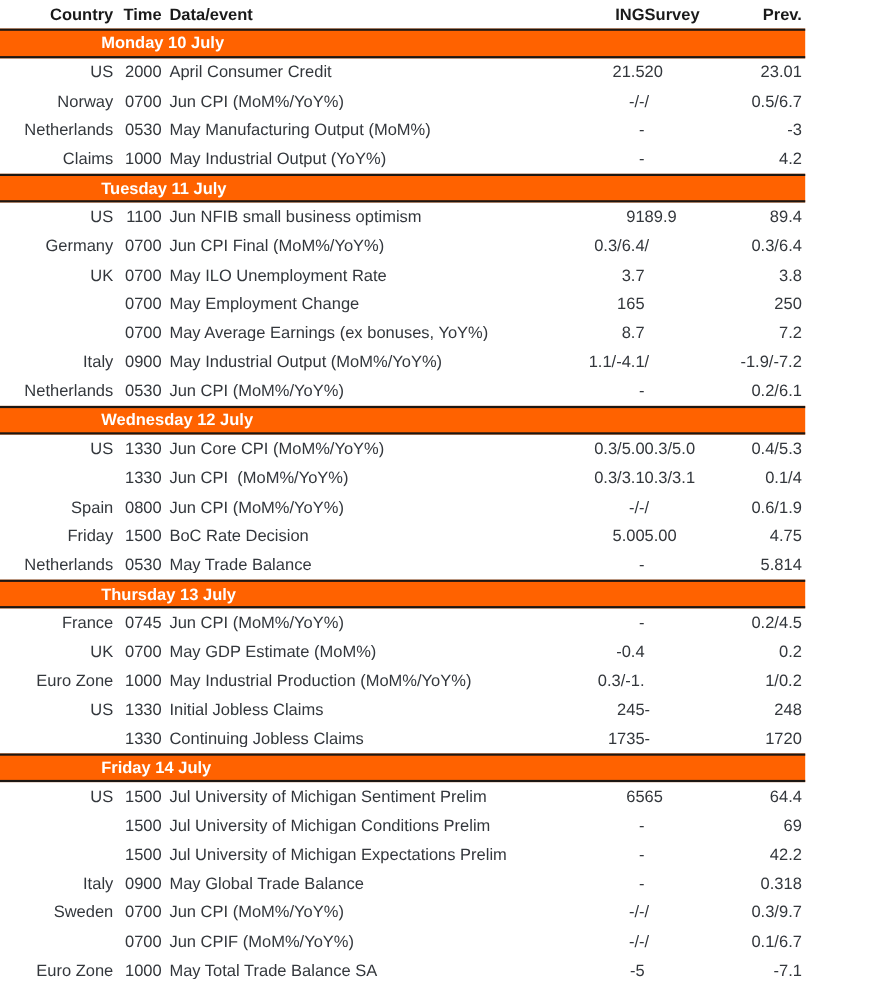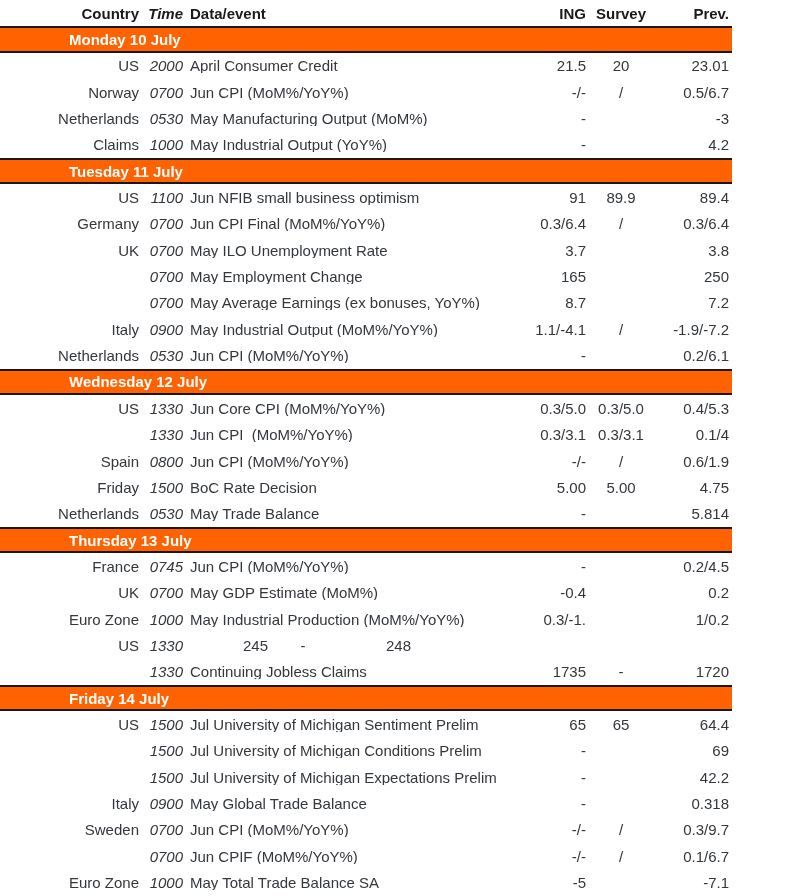--- a/index.html
+++ b/index.html
@@ -18,35 +18,35 @@
     display: flex;
     height: 26.35px;
     align-items: center;
     line-height: 1;
   }
   .header-row {
     font-weight: bold;
     color: var(--header-text, #1a1a1a);
   }
   
-  .c-country { width: 103px; text-align: right; white-space: nowrap; margin-left: 36px; }
-  .c-time    { width: 44px;  text-align: right; white-space: nowrap; font-style: italic; }
+  .c-country { width: 103px; text-align: right; white-space: nowrap; }
+  .c-time    { width: 44px;  text-align: right; white-space: nowrap; }
   .c-event   { flex: 1; padding-left: 7px; white-space: pre; overflow: hidden; }
   .c-ing     { width: 85px;  text-align: right; white-space: nowrap; }
-  .c-survey  { width: 70px;  text-align: center; white-space: nowrap; }
+  .c-survey  { width: 70px;  text-align: left; white-space: nowrap; }
   .c-prev    { width: 76px;  text-align: right; white-space: nowrap; padding-right: 3px; }
   
   .day-banner {
     height: 26.35px;
     background: var(--accent, #FF6200);
     border-top: 2px solid var(--banner-border, #1c1713);
     border-bottom: 2px solid var(--banner-border, #1c1713);
     display: flex;
     align-items: center;
-    padding-left: 69px;
+    padding-left: 92px;
   }
   .day-label {
     color: #ffffff;
     font-weight: bold;
     font-size: 15px;
     white-space: nowrap;
   }
 </style>
 </head>
 <body>
@@ -254,20 +254,21 @@
     <div class="c-time">1000</div>
     <div class="c-event">May Industrial Production (MoM%/YoY%)</div>
     <div class="c-ing">0.3/-1.</div>
     <div class="c-survey"></div>
     <div class="c-prev">1/0.2</div>
   </div>
 
   <div class="row">
     <div class="c-country">US</div>
     <div class="c-time">1330</div>
+    <div class="c-event">Initial Jobless Claims</div>
     <div class="c-ing">245</div>
     <div class="c-survey">-</div>
     <div class="c-prev">248</div>
   </div>
 
   <div class="row">
     <div class="c-country"></div>
     <div class="c-time">1330</div>
     <div class="c-event">Continuing Jobless Claims</div>
     <div class="c-ing">1735</div>

